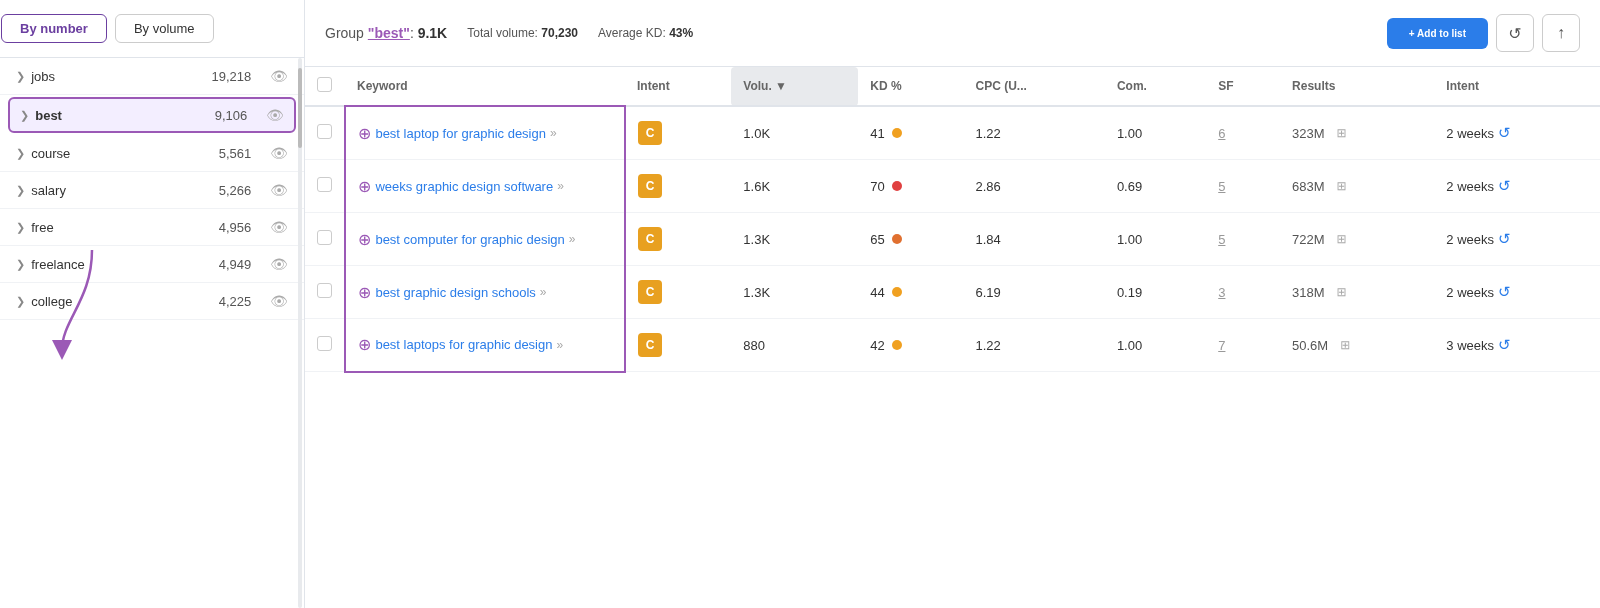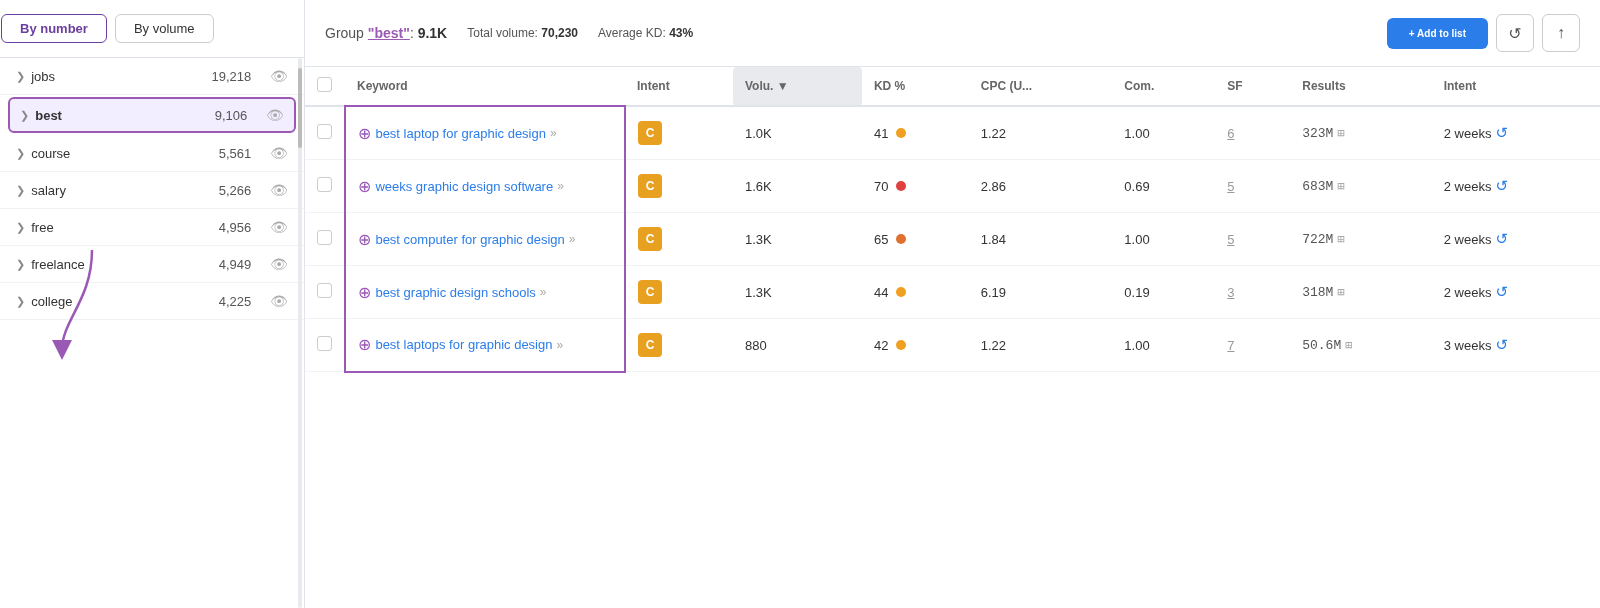--- a/index.html
+++ b/index.html
@@ -280,23 +280,22 @@
     .dot-orange { background: #f0a020; }
     .dot-red { background: #e04040; }
     .dot-orange-medium { background: #e07030; }
     .sf-link {
       color: #999;
       text-decoration: underline;
       font-size: 13px;
     }
     .results-cell {
       display: flex;
-      gap: 4px;
+      gap: 12px;
       color: #555;
-      font-family: Liberation Mono, monospace;
     }
     .results-icon {
       color: #aaa;
       font-size: 12px;
     }
     .refresh-icon {
       color: #2b7de9;
       font-size: 15px;
     }
     .updated-cell {

